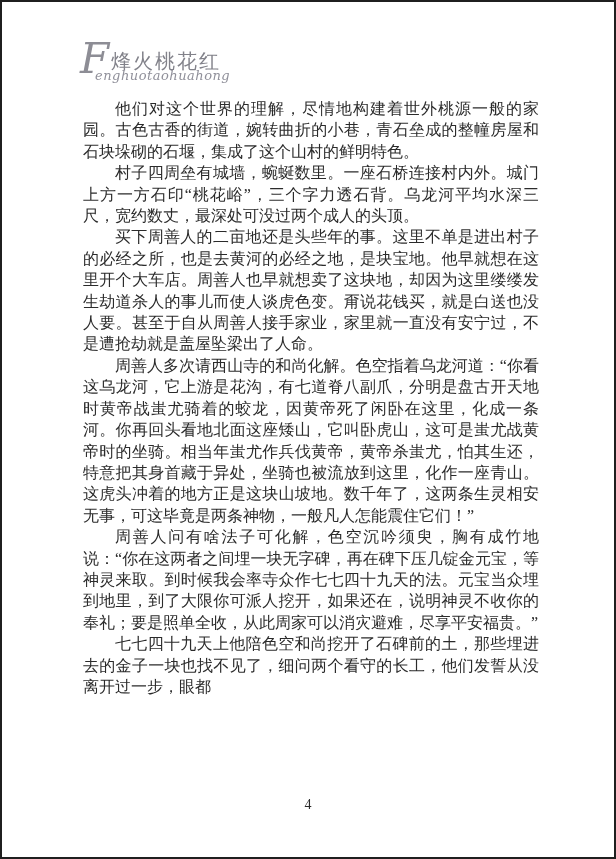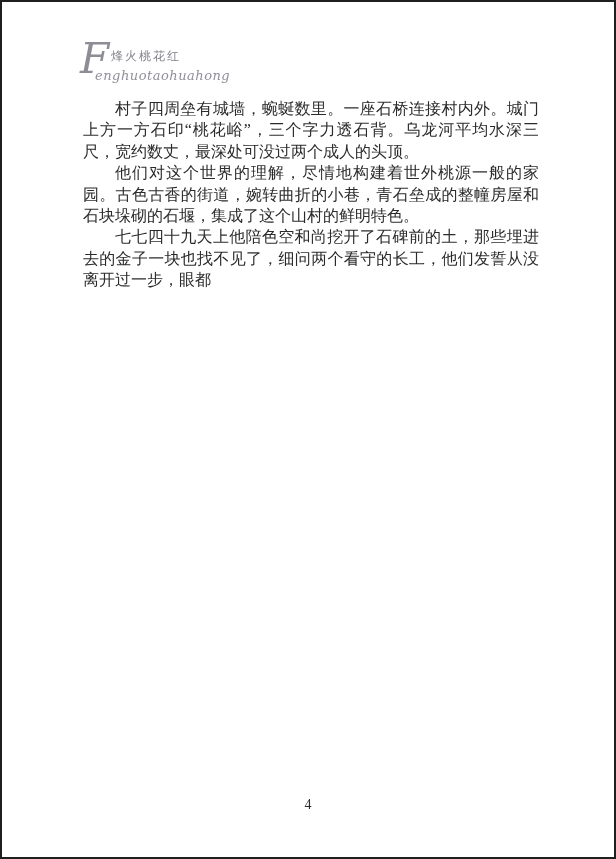--- a/index.html
+++ b/index.html
@@ -32,21 +32,21 @@
     font-family: "DejaVu Serif", serif;
     font-style: italic;
     font-size: 42px;
     line-height: 1;
     color: #8d8d95;
   }
   .logo-title {
     position: absolute;
     left: 31px;
     top: 8px;
-    font-size: 12px;
+    font-size: 20px;
     letter-spacing: 2px;
     color: #82828a;
     white-space: nowrap;
     font-family: Liberation Serif, serif;
   }
   .logo-subtitle {
     position: absolute;
     left: 15px;
     top: 28px;
     font-family: "DejaVu Serif", serif;
@@ -86,20 +86,23 @@
 
 <div class="page">
 
   <div class="logo">
     <span class="logo-f">F</span>
     <span class="logo-title">烽火桃花红</span>
     <span class="logo-subtitle">enghuotaohuahong</span>
   </div>
 
   <div class="content">
+    <p>他们对这个世界的理解，尽情地构建着世外桃源一般的家园。古色古香的街道，婉转曲折的小巷，青石垒成的整幢房屋和石块垛砌的石堰，集成了这个山村的鲜明特色。</p>
     <p>村子四周垒有城墙，蜿蜒数里。一座石桥连接村内外。城门上方一方石印“桃花峪”，三个字力透石背。乌龙河平均水深三尺，宽约数丈，最深处可没过两个成人的头顶。</p>
-    <p>他们对这个世界的理解，尽情地构建着世外桃源一般的家园。古色古香的街道，婉转曲折的小巷，青石垒成的整幢房屋和石块垛砌的石堰，集成了这个山村的鲜明特色。</p>
+    <p>买下周善人的二亩地还是头些年的事。这里不单是进出村子的必经之所，也是去黄河的必经之地，是块宝地。他早就想在这里开个大车店。周善人也早就想卖了这块地，却因为这里缕缕发生劫道杀人的事儿而使人谈虎色变。甭说花钱买，就是白送也没人要。甚至于自从周善人接手家业，家里就一直没有安宁过，不是遭抢劫就是盖屋坠梁出了人命。</p>
+    <p>周善人多次请西山寺的和尚化解。色空指着乌龙河道：“你看这乌龙河，它上游是花沟，有七道脊八副爪，分明是盘古开天地时黄帝战蚩尤骑着的蛟龙，因黄帝死了闲卧在这里，化成一条河。你再回头看地北面这座矮山，它叫卧虎山，这可是蚩尤战黄帝时的坐骑。相当年蚩尤作兵伐黄帝，黄帝杀蚩尤，怕其生还，特意把其身首藏于异处，坐骑也被流放到这里，化作一座青山。这虎头冲着的地方正是这块山坡地。数千年了，这两条生灵相安无事，可这毕竟是两条神物，一般凡人怎能震住它们！”</p>
+    <p>周善人问有啥法子可化解，色空沉吟须臾，胸有成竹地说：“你在这两者之间埋一块无字碑，再在碑下压几锭金元宝，等神灵来取。到时候我会率寺众作七七四十九天的法。元宝当众埋到地里，到了大限你可派人挖开，如果还在，说明神灵不收你的奉礼；要是照单全收，从此周家可以消灾避难，尽享平安福贵。”</p>
     <p>七七四十九天上他陪色空和尚挖开了石碑前的土，那些埋进去的金子一块也找不见了，细问两个看守的长工，他们发誓从没离开过一步，眼都</p>
   </div>
 
   <div class="page-num">4</div>
 
 </div>
 
 </body></html>

